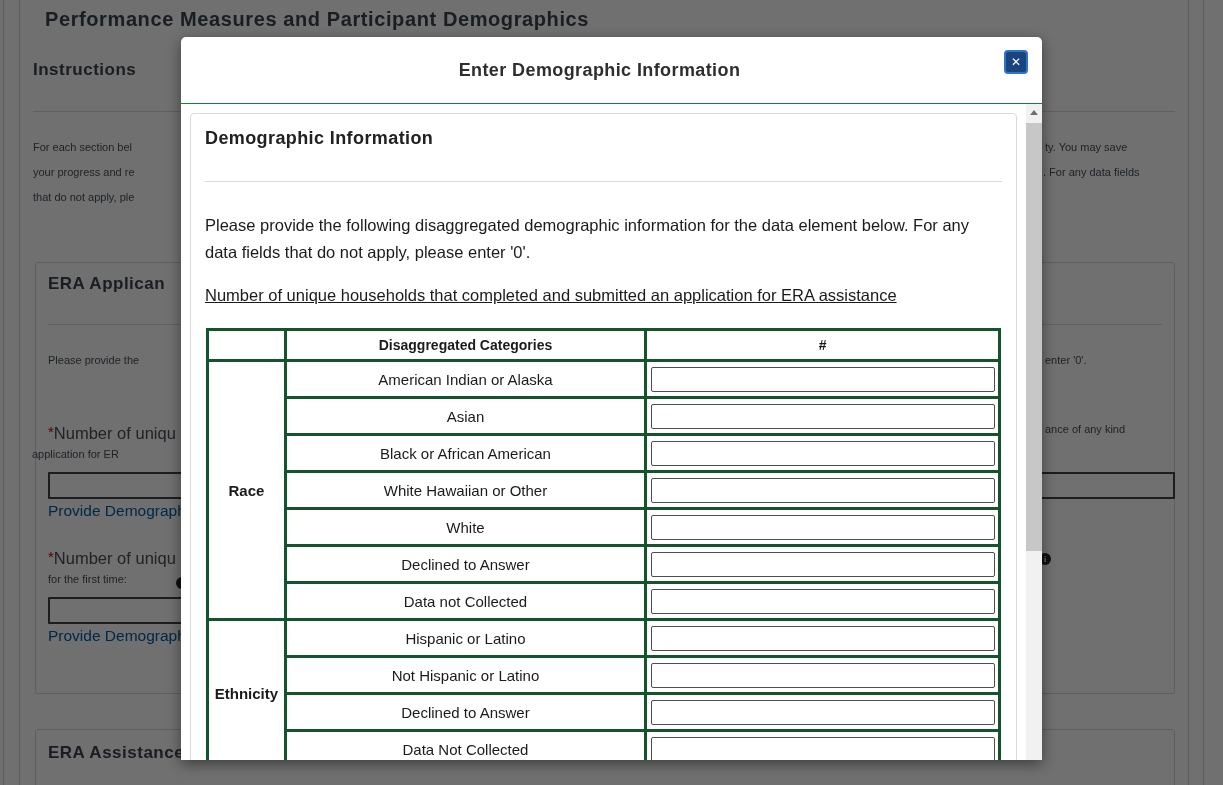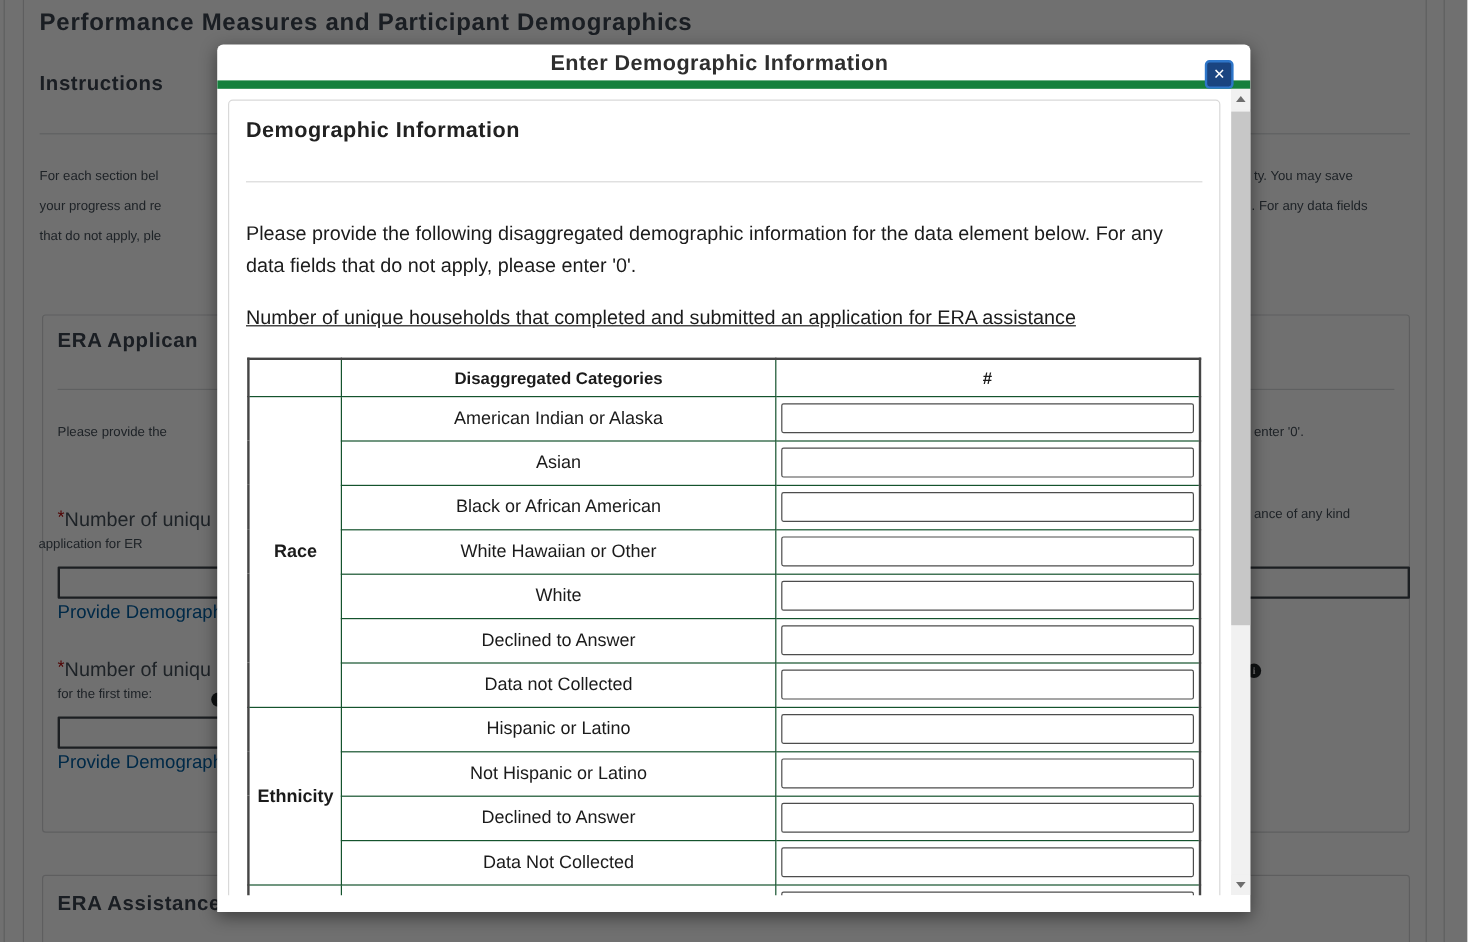--- a/index.html
+++ b/index.html
@@ -6,41 +6,41 @@
   html, body { width: 1223px; height: 785px; overflow: hidden; }
   body { font-family: "Liberation Sans", sans-serif; background: #ffffff; position: relative; }
 
   
   .bg-page { position: absolute; inset: 0; background: #fff; z-index: 1; }
   .outer-frame { position: absolute; left: 3px; top: -2px; width: 1201px; height: 790px;
                  border: 1px solid #d6d7d9; }
   .inner-frame { position: absolute; left: 19px; top: -2px; width: 1170px; height: 790px;
                  border: 1px solid #d6d7d9; background: #fff; }
   .frag { position: absolute; white-space: nowrap; }
-  .cls-h1 { font-size: 20px; font-weight: 700; color: #3d4551; letter-spacing: 0.6px; }
+  .cls-h1 { font-size: 20px; font-weight: 700; color: #3d4551; letter-spacing: 0.6px; margin-left: 12px; }
   .cls-h2 { font-size: 17px; font-weight: 700; color: #3d4551; letter-spacing: 0.5px; }
   .cls-body { font-size: 11px; color: #46505a; }
   .cls-req  { font-size: 16.5px; color: #46505a; }
   .cls-req .star { color: #b50909; font-size: 15px; vertical-align: 2px; }
   .cls-link { font-size: 15.5px; color: #005ea2; cursor: pointer; }
   .bg-hr { position: absolute; height: 1px; background: #d9dbdd; }
   .bg-card { position: absolute; border: 1px solid #d6d7d9; border-radius: 3px; background: #fff; }
   .bg-input { position: absolute; background: #fff; border: 2px solid #3f454d; border-radius: 1px; }
   .info-icon { position: absolute; border-radius: 50%; background: #24272b; color: #fff;
                font-size: 8px; font-weight: 700; display: flex; align-items: center;
                justify-content: center; font-family: "Liberation Serif", serif; }
 
   
   .overlay { position: absolute; inset: 0; background: rgba(0,0,0,0.56); z-index: 5; }
 
   
   .modal { position: absolute; left: 181px; top: 37px; width: 861px; height: 723px;
            background: #fff; border-radius: 5px 5px 0 0; z-index: 10;
            box-shadow: 0 4px 14px rgba(0,0,0,0.45); overflow: hidden; }
-  .modal-header { position: relative; height: 37px; border-bottom: 7px solid #15803d;
+  .modal-header { position: relative; height: 67px; border-bottom: 1px solid #15803d;
                   display: flex; align-items: center; justify-content: center; }
   .modal-title { font-size: 18px; font-weight: 700; color: #2e2e2e; letter-spacing: 0.4px;
                  margin-right: 24px; }
   .modal-close { position: absolute; top: 13px; right: 14px; width: 24px; height: 24px;
                  background: #1a4480; border: 2px solid #2e76c9; border-radius: 4px;
                  color: #fff; font-size: 12px; line-height: 20px; text-align: center;
                  cursor: pointer; padding: 0; }
   .modal-body { position: relative; height: 672px; overflow: hidden; }
   .modal-content { position: absolute; left: 0; top: 0; width: 845px; height: 672px;
                    overflow: hidden; }
@@ -50,21 +50,21 @@
   .demo-heading { font-size: 18px; font-weight: 700; color: #212121; letter-spacing: 0.4px;
                   margin-bottom: 32px; }
   .demo-divider { height: 1px; background: #d9d9d9; border: none; margin-bottom: 30px; }
   .demo-desc { font-size: 16.5px; line-height: 27px; color: #1b1b1b; max-width: 790px;
                margin-bottom: 20px; }
   .demo-element { font-size: 16.5px; color: #1b1b1b; text-decoration: underline;
                   margin-bottom: 23px; display: inline-block; }
 
   table.demo-table { border-collapse: collapse; width: 795px; margin-left: 1px;
                      border: 2px solid #454545; }
-  .demo-table th, .demo-table td { border: 1px solid #14532d; text-align: center;
+  .demo-table th, .demo-table td { border: 3px solid #14532d; text-align: center;
                                    color: #1b1b1b; }
   .demo-table th { height: 31px; font-size: 14px; font-weight: 700; }
   .demo-table td { height: 37px; font-size: 15px; }
   .demo-table .col-group { width: 78px; }
   .demo-table .col-cat { width: 363px; }
   .demo-table .col-num { width: 354px; }
   .group-label { font-weight: 700; font-size: 15px; }
   .count-input { width: 344px; height: 25px; border: 1px solid #4d4d4d; border-radius: 2px;
                  background: #fff; display: block; margin: 0 auto; }
 

